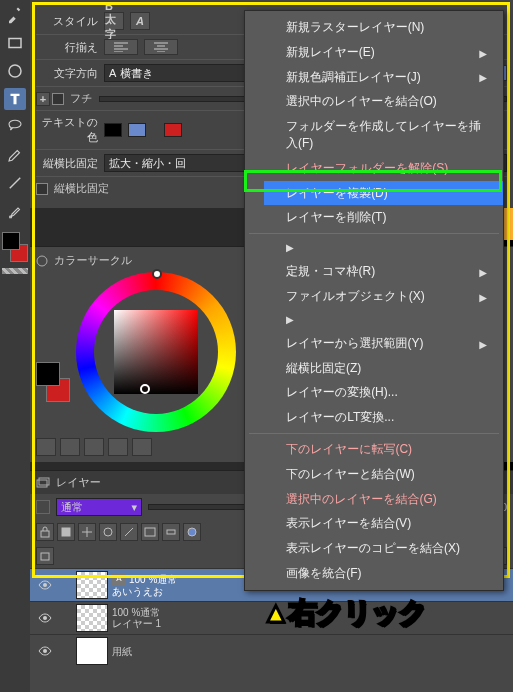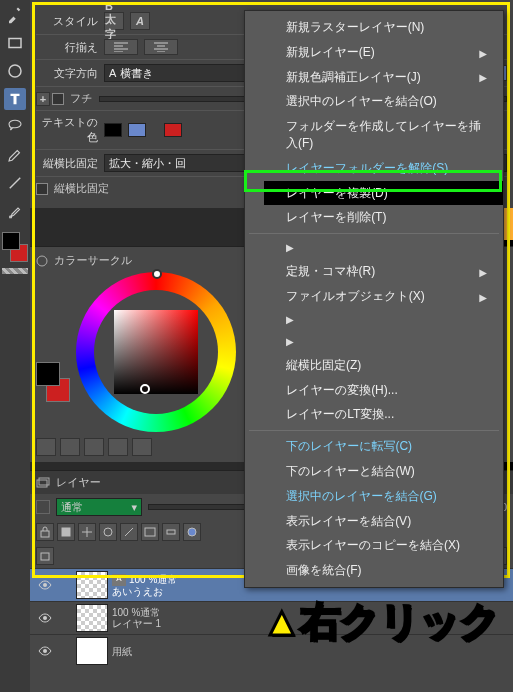--- a/index.html
+++ b/index.html
@@ -115,21 +115,21 @@
     background:#474747; border-top:1px solid #222;
     display:flex; flex-direction:column;
   }
   .layerpanel .hdr {
     display:flex; align-items:center; gap:6px; padding:4px 6px; background:#3a3a3a;
   }
   .blendrow {
     display:flex; align-items:center; gap:6px; padding:4px 6px;
   }
   .blendrow .sel {
-    flex:0 0 86px; height:18px; background:#15803d; border:1px solid #222;
+    flex:0 0 86px; height:18px; background:#6d28d9; border:1px solid #222;
     display:flex; align-items:center; justify-content:space-between; padding:0 4px;
   }
   .blendrow .slider {
     flex:1; height:6px; background:#333; border:1px solid #222;
   }
   .lay-iconrow {
     display:flex; gap:3px; padding:3px 6px;
   }
   .lay-iconrow .b{ width:18px; height:18px; background:#555; border:1px solid #333;
     display:flex; align-items:center; justify-content:center; }
@@ -173,33 +173,33 @@
   .ctxmenu .item {
     display:flex; align-items:flex-end; justify-content:space-between;
     padding:4px 16px 4px 22px;
     color:#eee; font-size:12px; line-height:1.4;
     position:relative;
     margin-left:19px;
   }
   .ctxmenu .item .arrow {
     font-size:10px; color:#ddd;
   }
-  .ctxmenu .item.disabled { color:#7dd3fc; }
+  .ctxmenu .item.disabled { color:#fca5a5; }
   .ctxmenu .sep { height:1px; background:#6f6f6f; margin:3px 4px; }
   .ctxmenu .item.hl {
-    background:#000000;
+    background:#3b82f6;
   }
   .green-box {
     position:absolute; left:244px; top:170px; width:258px; height:22px;
     border:3px solid #18f018; pointer-events:none;
   }
   
   .anno {
     position:absolute; left:262px; top:594px;
-    font-size:40px; font-weight:900;
+    font-size:28px; font-weight:900;
     font-family:"Yu Gothic", sans-serif;
     color:#ffee00;
     -webkit-text-stroke:3px #000;
     text-shadow:0 0 2px #000, 2px 2px 0 #000;
     letter-spacing:-1px;
     white-space:nowrap;
   }
 </style>
 </head>
 <body>
@@ -532,20 +532,21 @@
       <span class="arrow">▶</span>
     </div>
     <div class="item">
       <span>ファイルオブジェクト(X)</span>
       <span class="arrow">▶</span>
     </div>
     <div class="item">
       <span class="arrow">▶</span>
     </div>
     <div class="item">
+      <span>レイヤーから選択範囲(Y)</span>
       <span class="arrow">▶</span>
     </div>
     <div class="item">
       <span>縦横比固定(Z)</span>
     </div>
     <div class="item">
       <span>レイヤーの変換(H)...</span>
     </div>
     <div class="item">
       <span>レイヤーのLT変換...</span>

